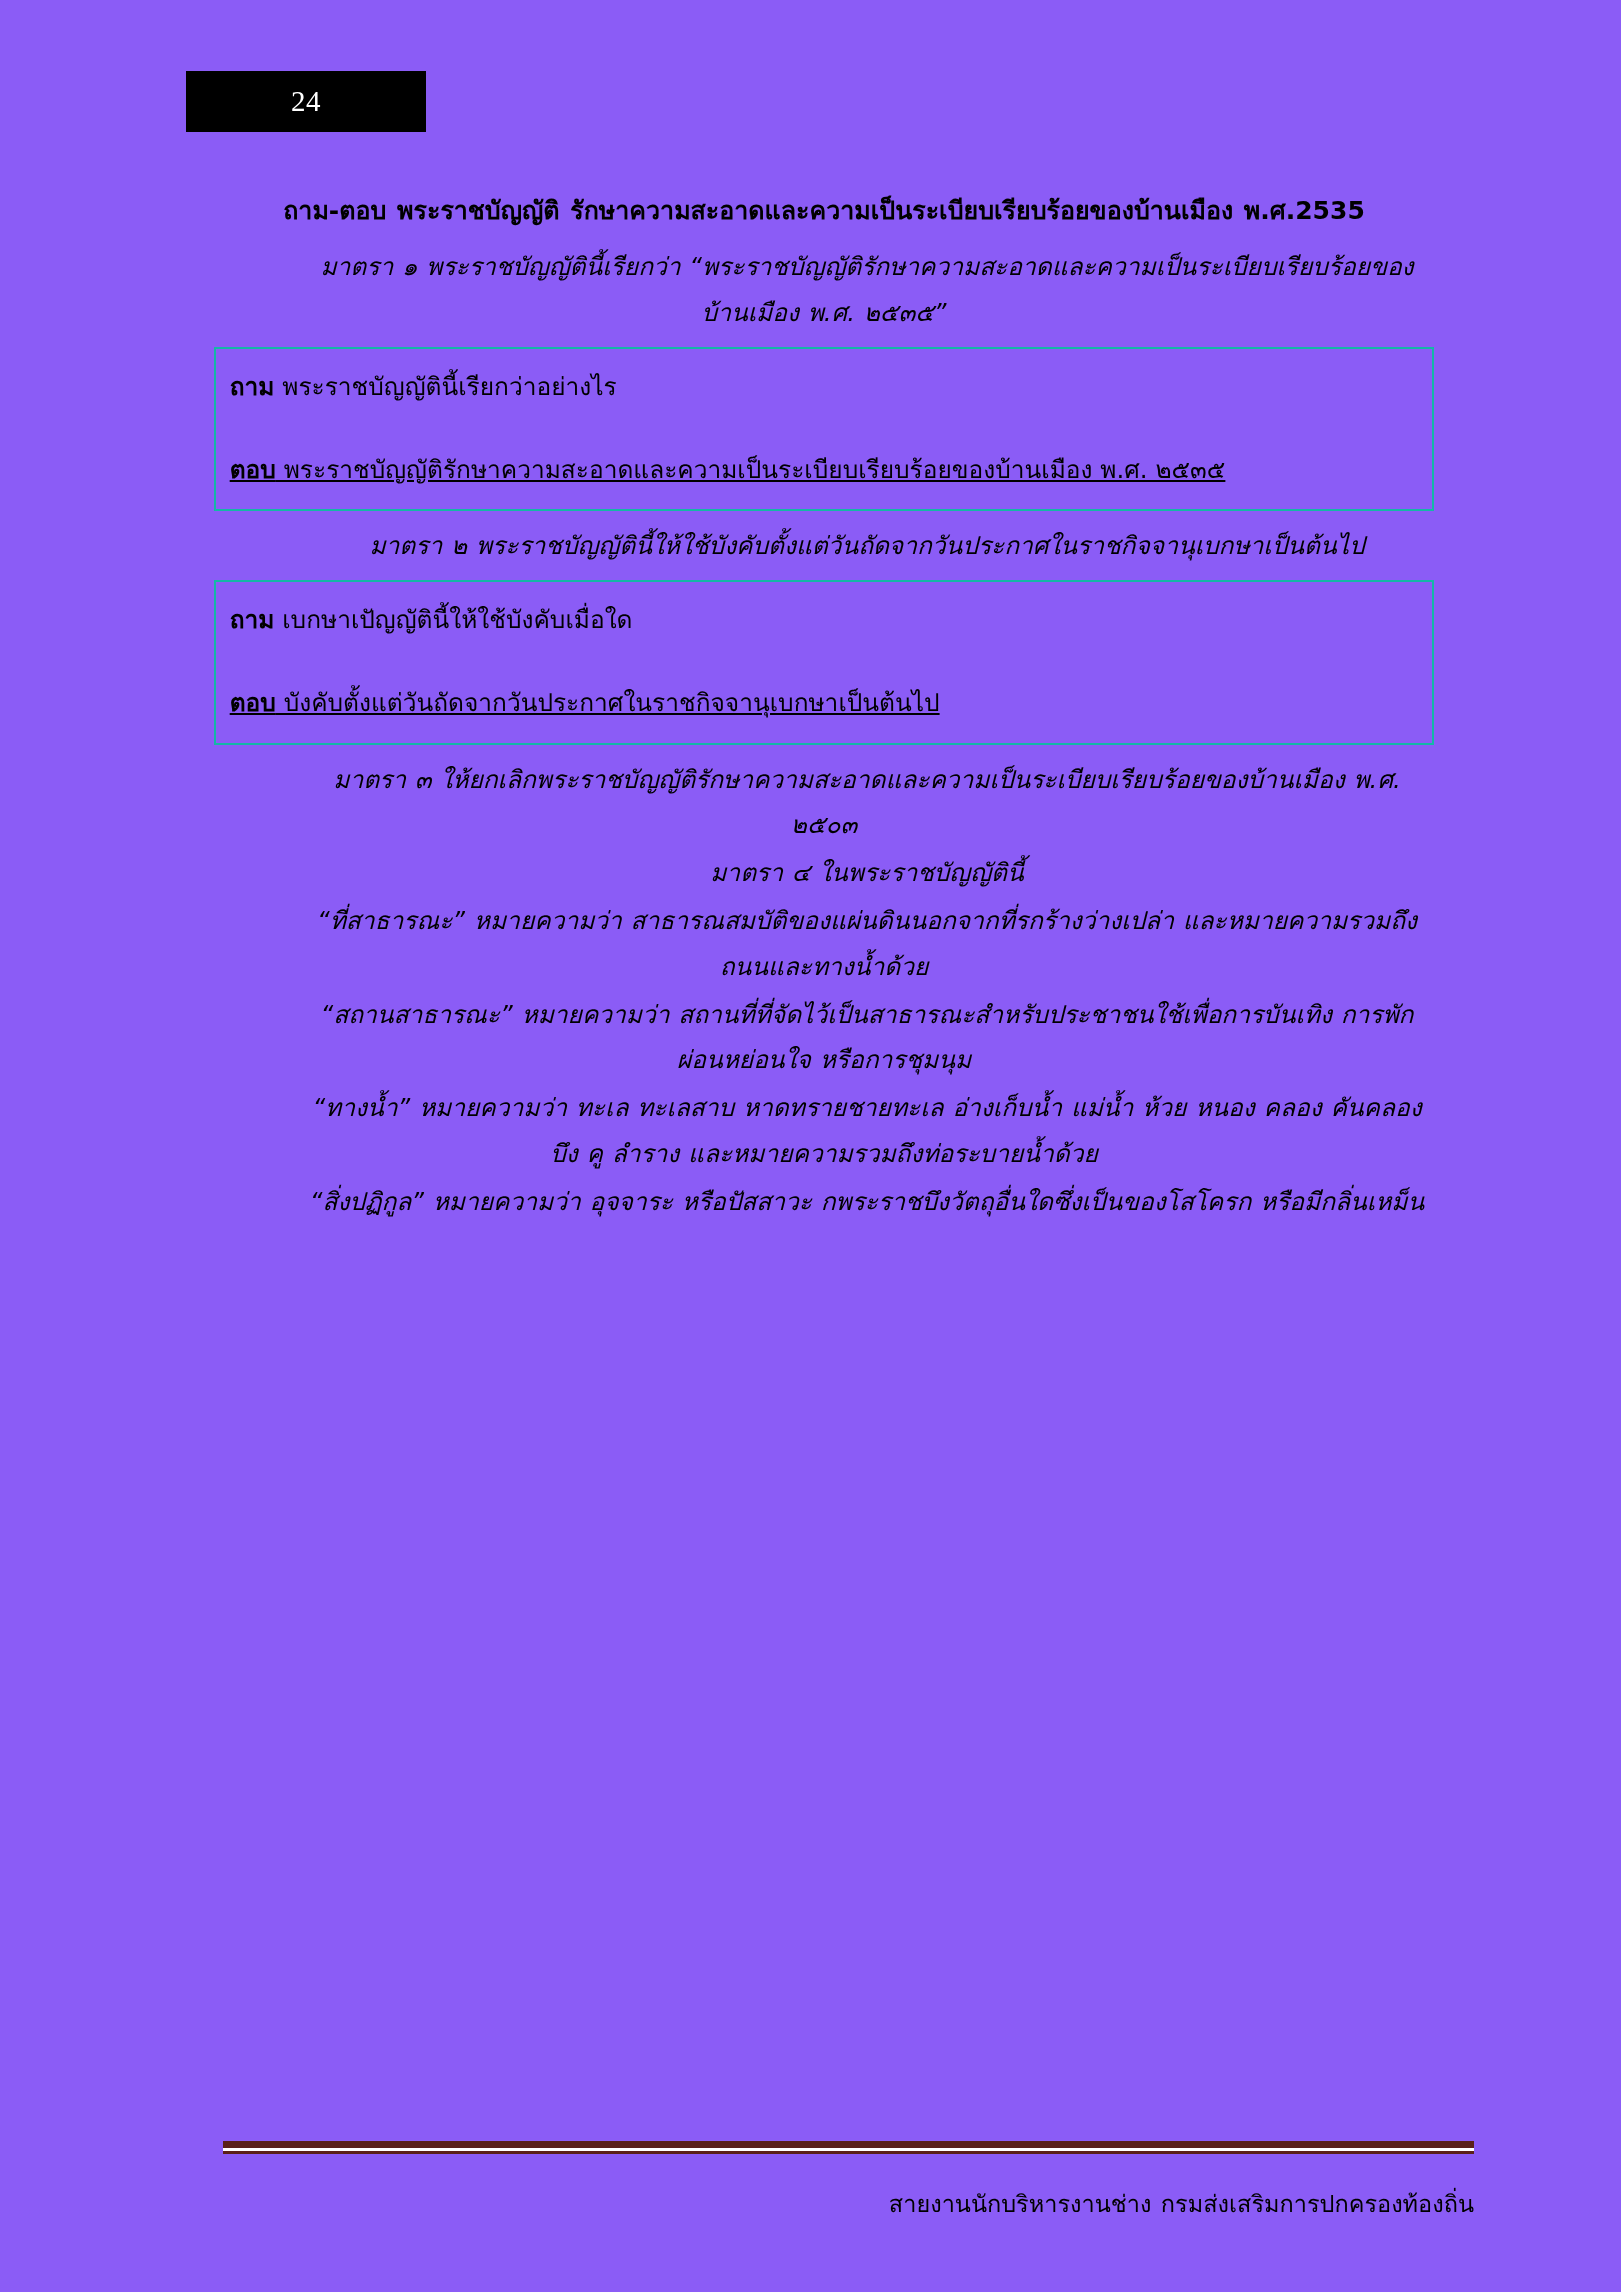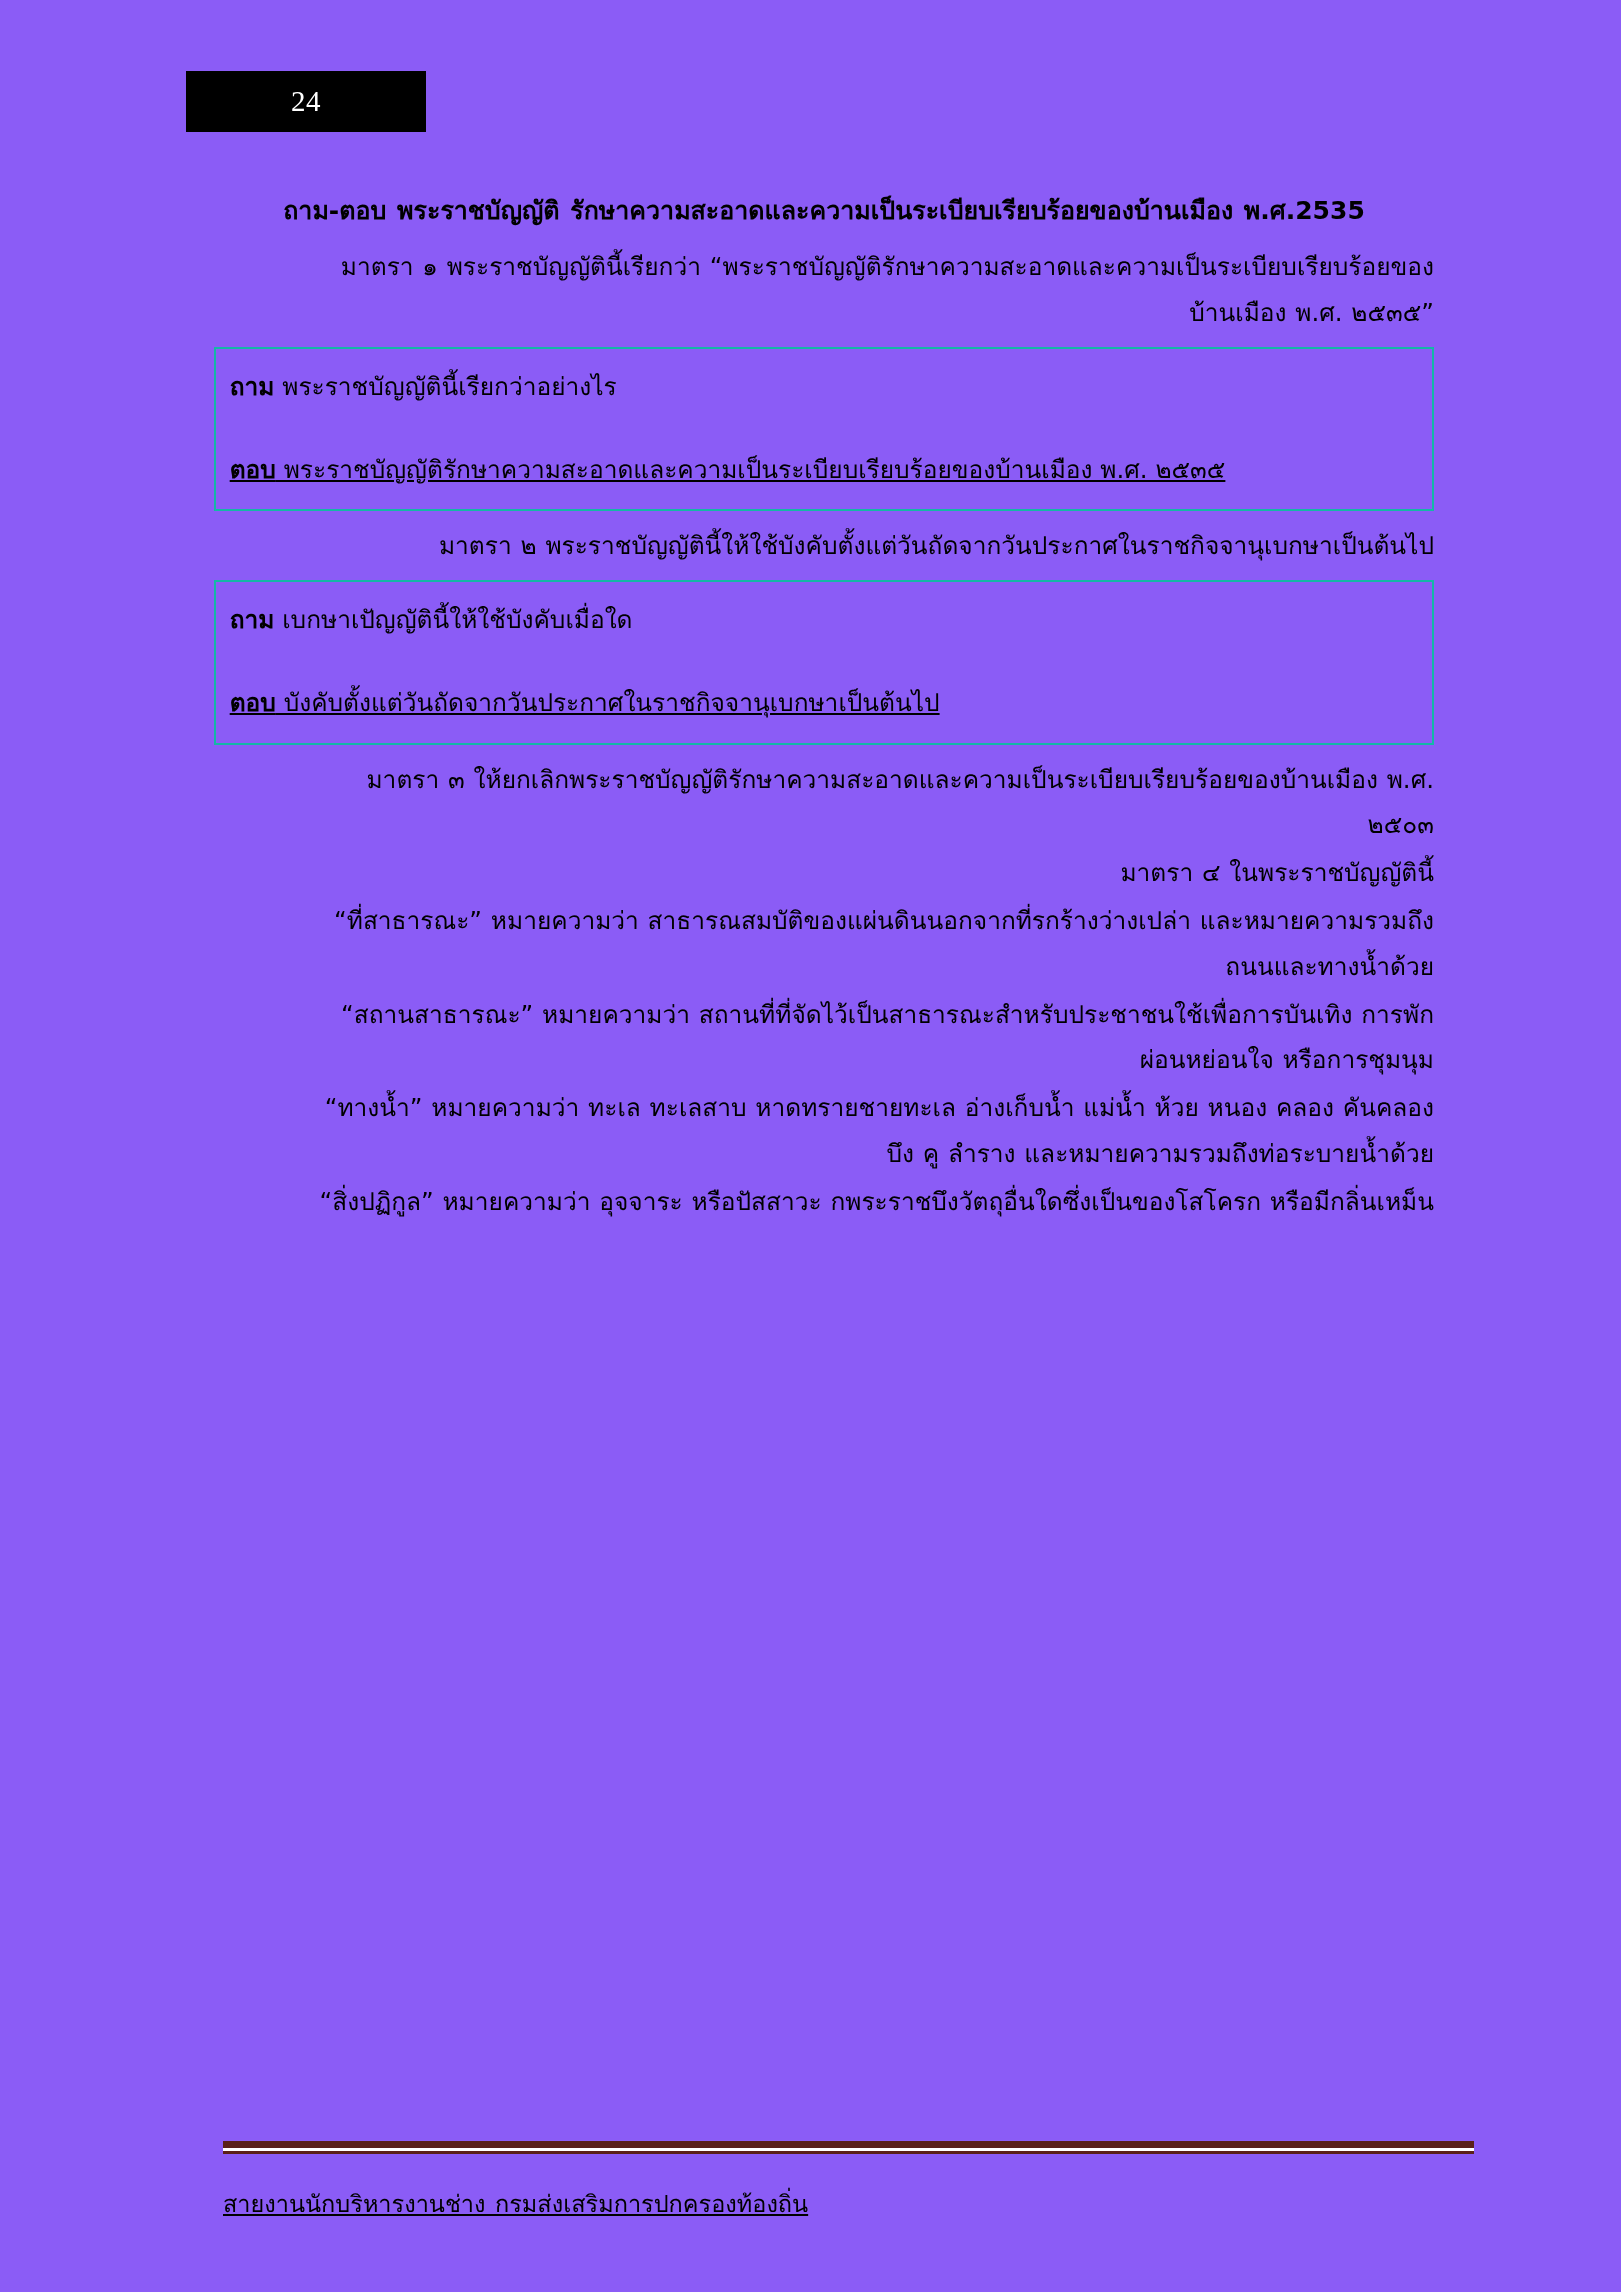--- a/index.html
+++ b/index.html
@@ -49,23 +49,24 @@
     text-align: center;
     margin: 0 0 13.7px 0;
     letter-spacing: 0px;
     word-spacing: 2px;
   }
 
   p.para {
     margin: 0 0 2.9px 0;
     font-size: 24.5px;
     line-height: 1.85;
-    text-align: right;
+    text-align: center;
     text-indent: 86px;
     word-spacing: 1px;
+    font-style: italic;
   }
   p.para.def {
     text-indent: 86px;
   }
 
   
   .qa-box {
     border: 2px solid #14b8a6;
     box-sizing: border-box;
     padding: 15.7px 13.7px 17.6px 13.7px;
@@ -104,25 +105,24 @@
     background: #ffffff;
     width: 100%;
   }
   .footer-rule-thin {
     height: 2.9px;
     background: #5a2018;
     width: 100%;
   }
   .footer-text {
     margin-top: 33px;
-    text-align: left;
+    text-align: right;
     font-size: 23.5px;
     line-height: 1.5;
     word-spacing: 2px;
-    text-decoration: underline;
   }
 </style>
 </head>
 <body>
 
 <div class="page">
 
   <div class="page-number-chip">24</div>
 
   <div class="content">

